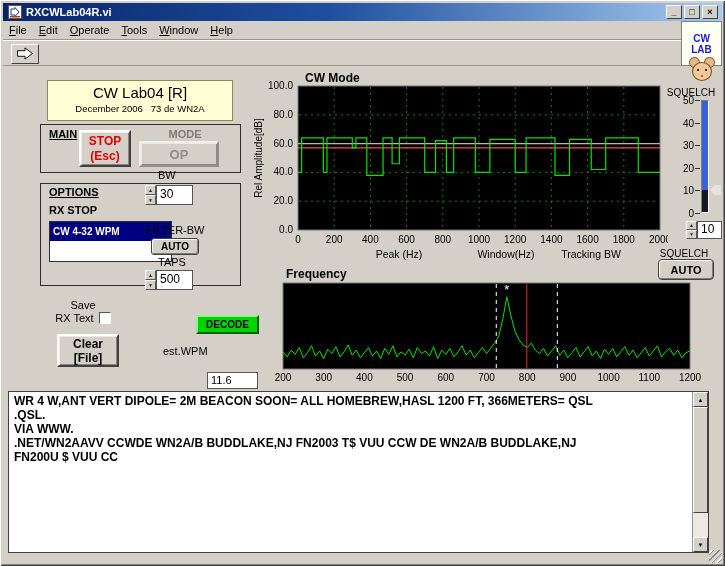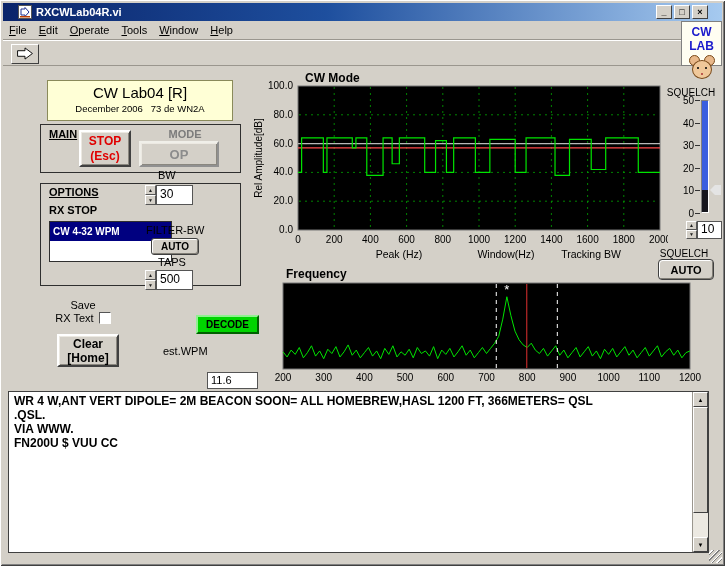--- a/index.html
+++ b/index.html
@@ -3,36 +3,36 @@
 <meta charset="utf-8">
 <style>
   * { box-sizing: border-box; margin:0; padding:0; font-family:"Liberation Sans",sans-serif; }
   html,body { background:#d4d0c8; }
   .window { position:relative; width:725px; height:566px; background:#d4d0c8; overflow:hidden;
             box-shadow: inset 1px 1px 0 #ffffff, inset -1px -1px 0 #404040, inset 2px 2px 0 #d4d0c8, inset -2px -2px 0 #808080; }
 
   
   .titlebar { position:absolute; left:3px; top:3px; width:719px; height:18px;
               background:linear-gradient(90deg,#0a246a 0%,#1e4f9e 45%,#a6caf0 100%);
-              display:flex; align-items:center; padding:0 14px; }
+              display:flex; align-items:center; padding:0 4px; }
   .app-icon { width:14px; height:14px; margin-left:1px; }
   .title-text { color:#fff; font-size:11px; font-weight:bold; margin-left:4px; flex:1; white-space:pre; }
   .tb-btn { width:16px; height:14px; background:#d4d0c8; border:1px solid; border-color:#ffffff #404040 #404040 #ffffff;
             font-size:9px; line-height:11px; text-align:center; margin-left:2px; padding:0; color:#000; font-weight:bold; }
   .menubar { position:absolute; left:3px; top:21px; width:719px; height:19px; display:flex; align-items:center;
              border-bottom:1px solid #9a968e; }
   .menu-item { display:inline-block; padding:2px 6px 3px; font-size:11px; }
   .menu-item::first-letter { text-decoration:underline; }
   .toolbar { position:absolute; left:3px; top:40px; width:719px; height:26px; border-top:1px solid #ffffff;
              border-bottom:1px solid #9a968e; }
   .run-btn { position:absolute; left:8px; top:3px; width:28px; height:20px; background:#d4d0c8;
              border:1px solid; border-color:#ffffff #404040 #404040 #ffffff; padding:2px 3px; }
   .logo { position:absolute; top:21px; right:3px; width:41px; height:45px; background:#fffef2;
           border:1px solid #808080; text-align:center; z-index:6; }
-  .logo-text { font-size:12px; font-weight:bold; color:#1a1acc; margin-top:3px; }
+  .logo-text { font-size:10px; font-weight:bold; color:#1a1acc; margin-top:11px; }
   .mouse { position:relative; width:28px; height:28px; margin:2px auto 0; }
   .ear { position:absolute; width:11px; height:11px; border-radius:50%; background:#e8b88a; border:1px solid #7a4a1a; top:0; }
   .ear.l{left:1px} .ear.r{right:1px}
   .face { position:absolute; left:4px; top:5px; width:20px; height:19px; border-radius:50%; background:#f0c89a; border:1px solid #7a4a1a; }
   .face::before { content:""; position:absolute; left:4px; top:6px; width:2px; height:2px; background:#000; border-radius:50%;
                   box-shadow:8px 0 0 #000, 4px 6px 0 #a33; }
 
   
   .lbl { position:absolute; font-size:11px; color:#000; white-space:nowrap; }
   .lbl.b { font-weight:bold; }
@@ -195,21 +195,21 @@
       <span class="checkbox"></span>
     </div>
   </div>
 
   <button class="decode-btn" style="left:196px; top:315px; width:63px; height:19px;">
     <span>DECODE</span>
   </button>
 
   <button class="btn3d clear-btn" style="left:57px; top:334px; width:62px; height:33px;">
     <span>Clear</span><br>
-    <span>[Home]</span>
+    <span>[File]</span>
   </button>
 
   <span class="lbl" style="left:163px; top:345px;">est.WPM</span>
   <div class="ind" style="left:207px; top:342px; width:51px; height:17px;">11.6</div>
 
   <div class="chart-title" style="left:305px; top:71px;">CW Mode</div>
   <div class="ylabel">Rel Amplitude[dB]</div>
   <svg id="cw-svg" class="chart-svg" style="left:244px; top:70px;" width="424" height="182">
       <rect x="54" y="16" width="362" height="144" fill="#000000" stroke="#777" stroke-width="1"></rect>
       <line x1="90.2" y1="17" x2="90.2" y2="159" stroke="#00a400" stroke-width="1" stroke-dasharray="2,4" opacity="0.8"></line>
@@ -301,21 +301,21 @@
       <text x="182.8" y="100" text-anchor="middle" font-size="10" fill="#000">600</text>
       <text x="223.5" y="100" text-anchor="middle" font-size="10" fill="#000">700</text>
       <text x="264.2" y="100" text-anchor="middle" font-size="10" fill="#000">800</text>
       <text x="304.9" y="100" text-anchor="middle" font-size="10" fill="#000">900</text>
       <text x="345.6" y="100" text-anchor="middle" font-size="10" fill="#000">1000</text>
       <text x="386.3" y="100" text-anchor="middle" font-size="10" fill="#000">1100</text>
       <text x="427" y="100" text-anchor="middle" font-size="10" fill="#000">1200</text>
     </svg>
 
   <div class="terminal">
-    <div class="term-text" id="term-text"><div>WR 4 W,ANT VERT DIPOLE= 2M BEACON SOON= ALL HOMEBREW,HASL 1200 FT, 366METERS= QSL</div><div>.QSL.</div><div>VIA WWW.</div><div>FN200U $ VUU CC</div></div>
+    <div class="term-text" id="term-text"><div>WR 4 W,ANT VERT DIPOLE= 2M BEACON SOON= ALL HOMEBREW,HASL 1200 FT, 366METERS= QSL</div><div>.QSL.</div><div>VIA WWW.</div><div>.NET/WN2AAVV CCWDE WN2A/B BUDDLAKE,NJ FN2003 T$ VUU CCW DE WN2A/B BUDDLAKE,NJ</div><div>FN200U $ VUU CC</div></div>
     <div class="sb">
       <button class="sb-btn sb-up"><span>▲</span></button>
       <div class="sb-thumb"></div>
       <button class="sb-btn sb-down"><span>▼</span></button>
     </div>
   </div>
 
   <div class="grip"></div>
 </div>
 

